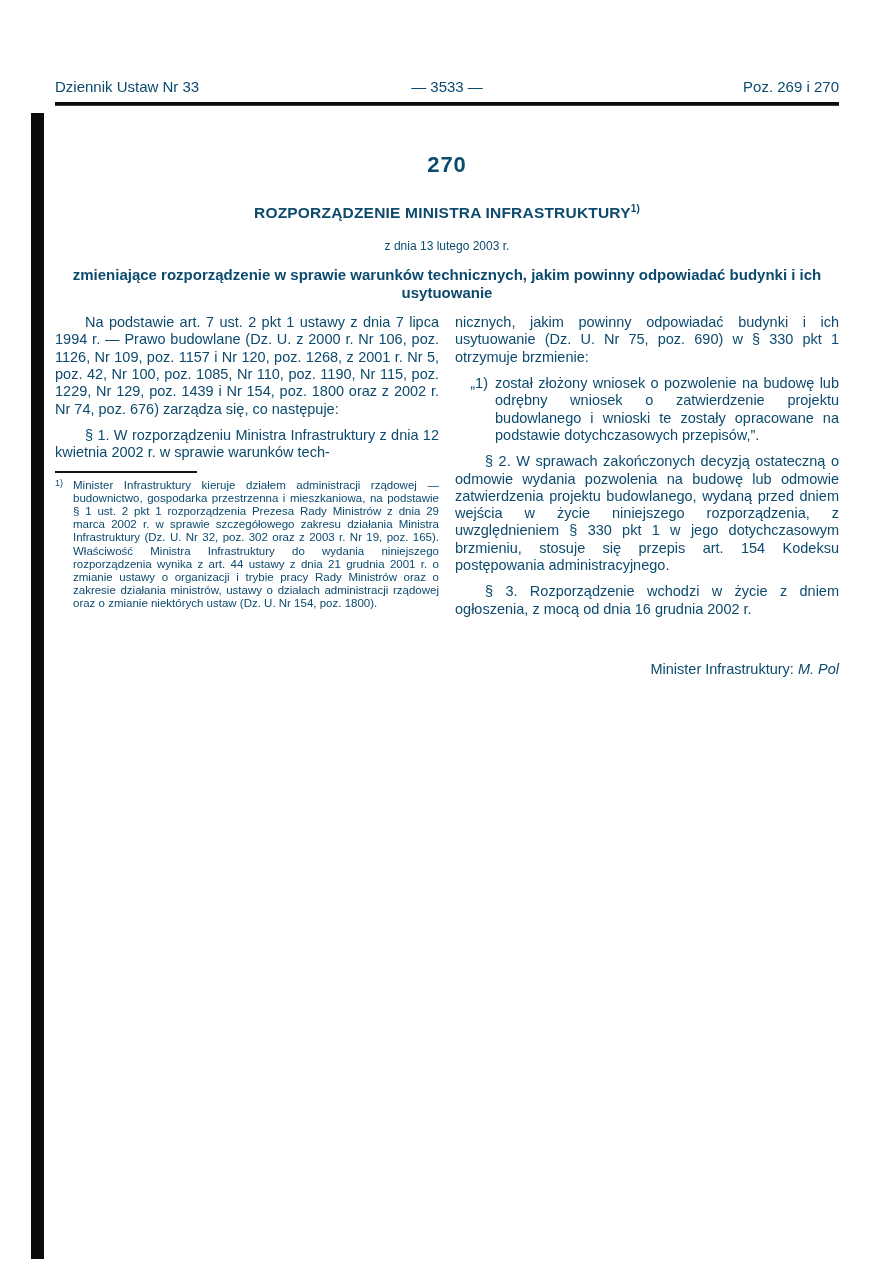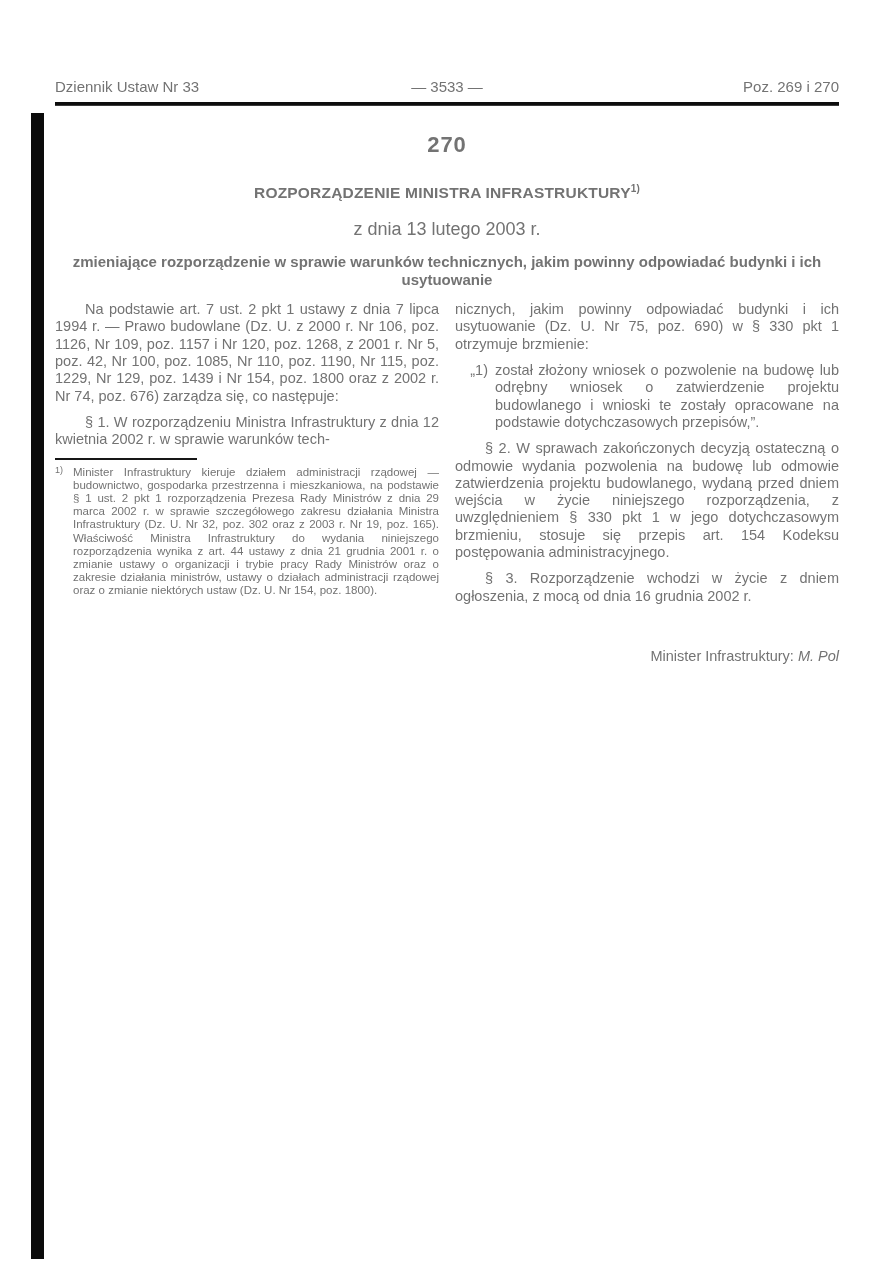--- a/index.html
+++ b/index.html
@@ -1,21 +1,21 @@
 <!DOCTYPE html>
 <html><head>
 <meta charset="utf-8">
 <style>
   html,body{margin:0;padding:0;background:#ffffff;}
   .page{
     position:relative;
     width:893px;height:1263px;
     background:#ffffff;
     font-family:"Liberation Sans","DejaVu Sans",sans-serif;
-    color:#737373;
+    color:#0c4a6e;
     overflow:hidden;
     box-sizing:border-box;
     padding-left:32px;
   }
   .scan-bar{
     position:absolute;
     left:31px;top:113px;width:13px;height:1146px;
     background:#0b0b0b;
   }
   .content{
@@ -28,29 +28,29 @@
   }
   .running-head .left{flex:1;text-align:left;}
   .running-head .center{flex:0 0 auto;text-align:center;}
   .running-head .right{flex:1;text-align:right;}
   .head-rule{
     height:3px;background:#0d0d0d;margin-top:6px;
     border-bottom:1px solid #3a3a3a;
   }
   .act-number{
     text-align:center;font-weight:bold;font-size:22px;
-    margin-top:26px;letter-spacing:1px;
+    margin-top:46px;letter-spacing:1px;
   }
   .act-title{
     text-align:center;font-weight:bold;font-size:15.5px;
     margin-top:25px;letter-spacing:.2px;
   }
   .act-title sup{font-size:10px;}
   .act-date{
-    text-align:center;font-size:18px;margin-top:17px;
+    text-align:center;font-size:12px;margin-top:17px;
   }
   .act-subject{
     text-align:center;font-weight:bold;font-size:15px;line-height:17.5px;
     max-width:762px;margin:13px auto 0 auto;
   }
   .columns{
     display:flex;gap:16px;margin-top:13px;
     font-size:14.5px;line-height:17.3px;
   }
   .col{flex:1;min-width:0;text-align:justify;}

